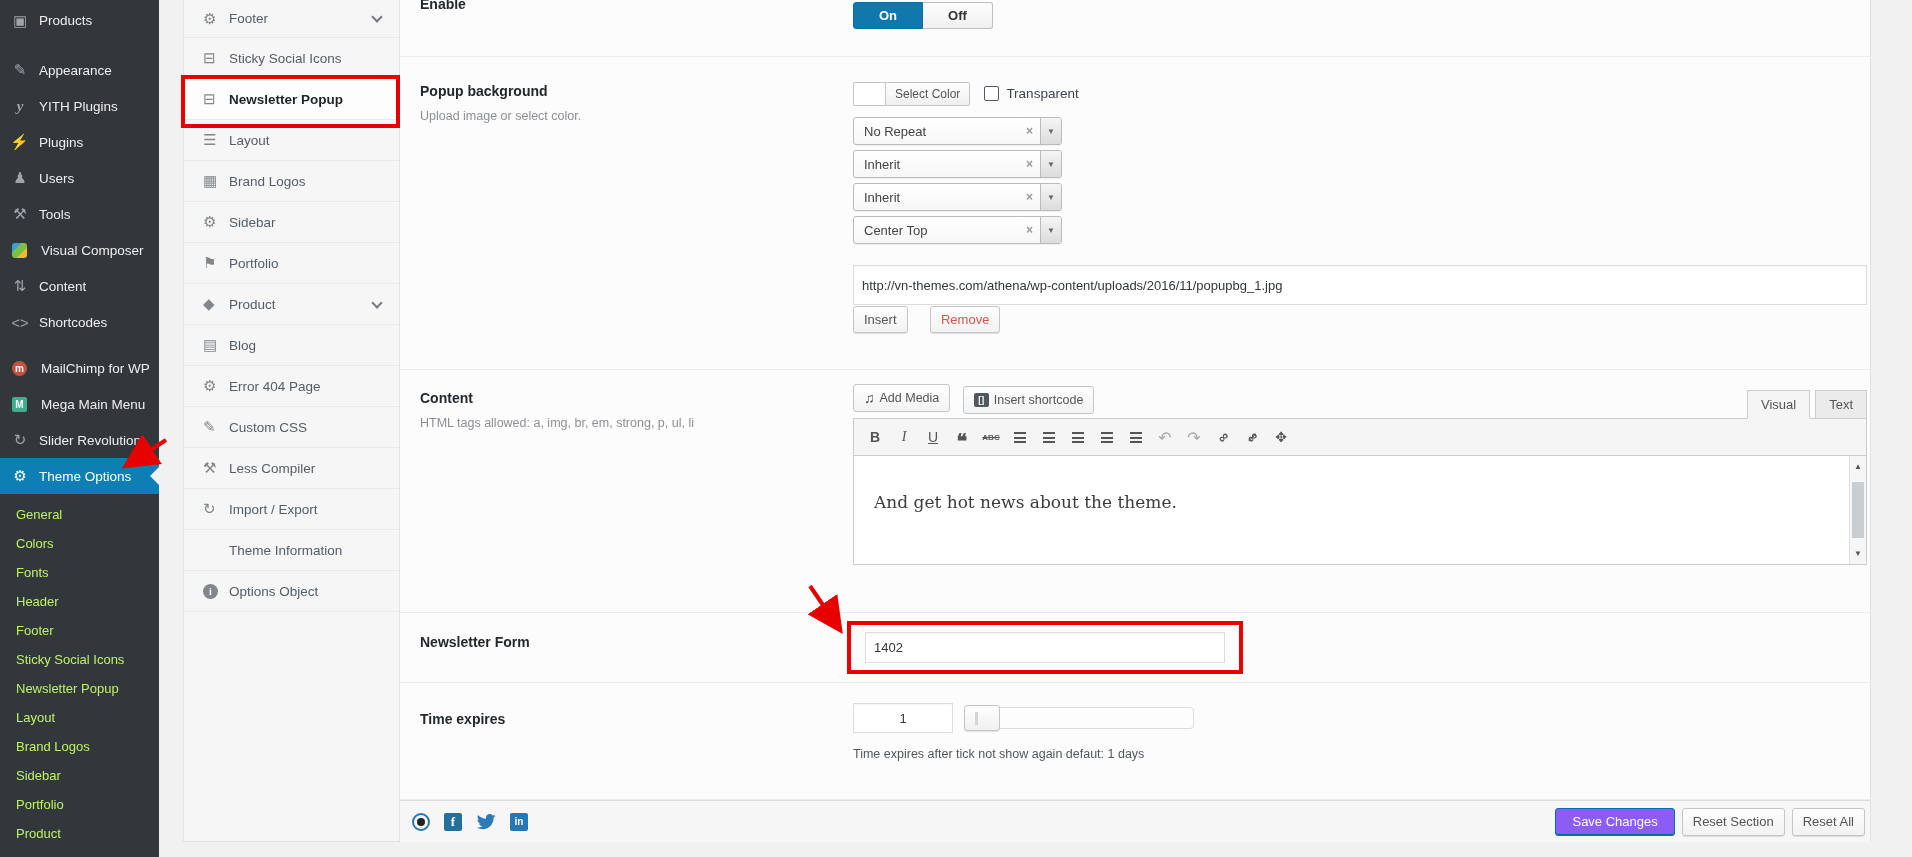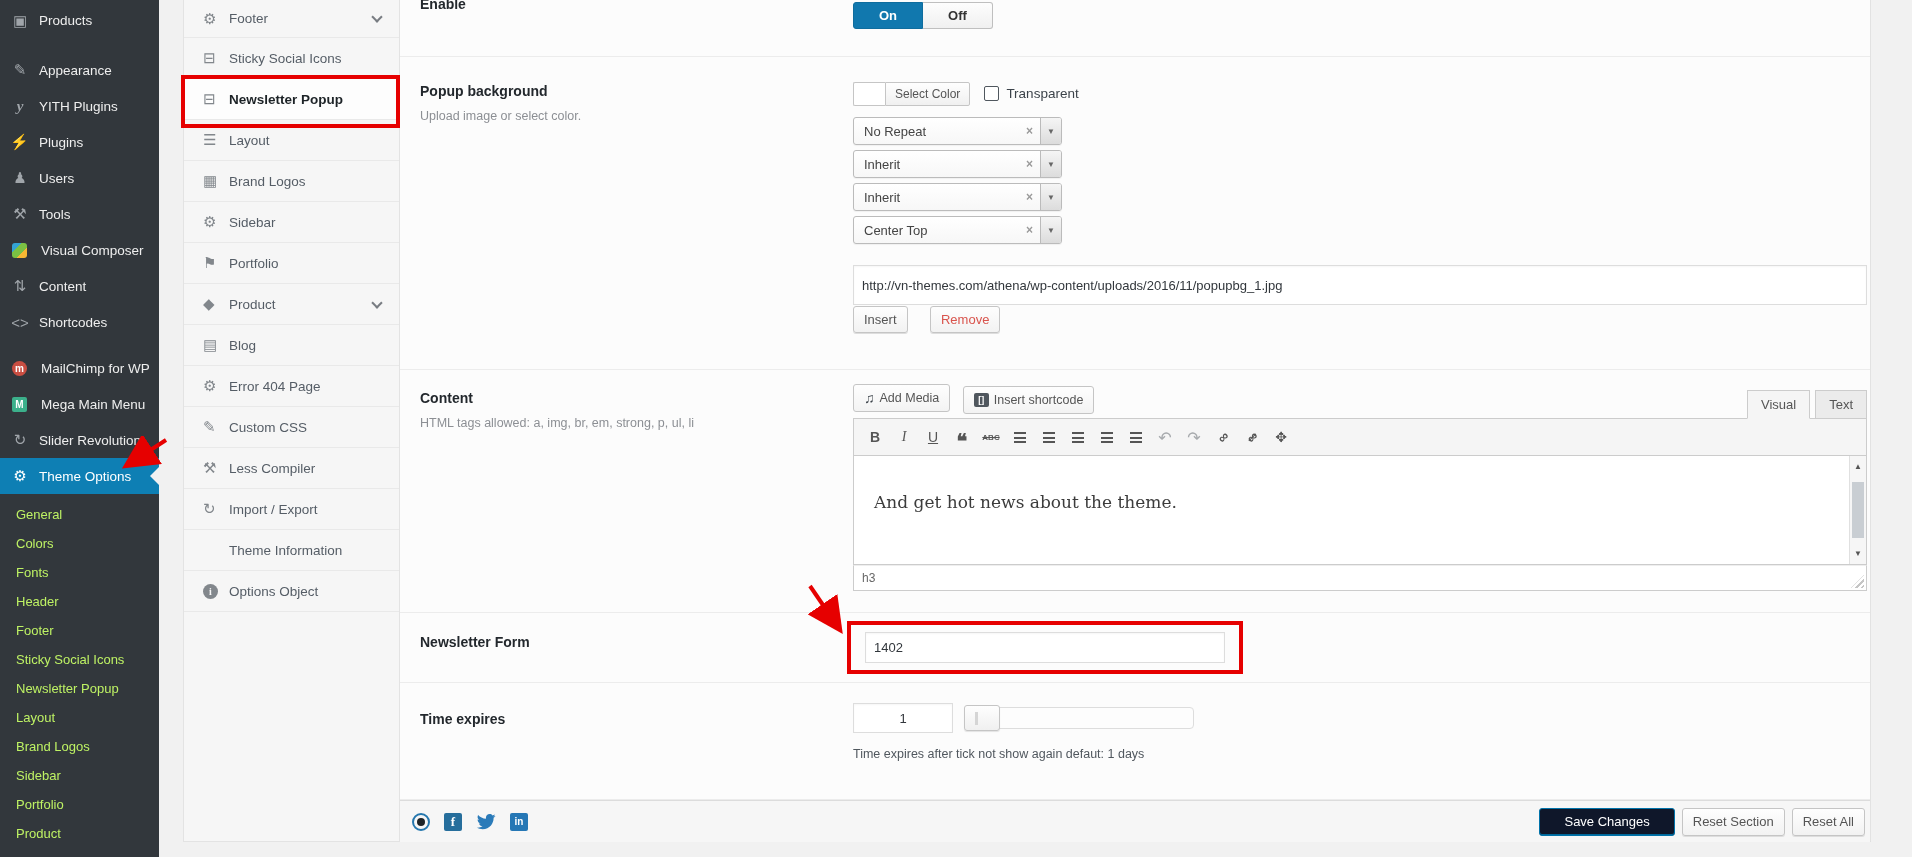--- a/index.html
+++ b/index.html
@@ -37,21 +37,21 @@
   
   #panel { position:absolute; left:400px; top:0; width:1471px; height:842px; background:#fcfcfc; border-right:1px solid #e2e2e2; border-bottom:1px solid #ddd; }
   .sec { position:absolute; left:0; width:100%; border-bottom:1px solid #ececec; overflow:hidden; }
   .slabel { position:absolute; left:20px; font-size:14px; font-weight:bold; color:#23282d; }
   .sdesc { position:absolute; left:20px; font-size:12.5px; color:#8c8f94; }
   .field { position:absolute; left:453px; }
 
   
   .btn { display:inline-flex; align-items:center; height:27px; padding:0 10px; background:linear-gradient(#fefefe,#f2f2f2); border:1px solid #c5c5c5; border-radius:3px; color:#555; font-size:13px; cursor:pointer; box-shadow:0 1px 0 #ddd; }
   .btn.danger { color:#d9544d; }
-  .btn-primary { display:inline-flex; align-items:center; height:28px; padding:0 24px; background:#0f172a; border:1px solid #0073aa; border-radius:3px; color:#fff; font-size:13px; cursor:pointer; box-shadow:inset 0 -1px 0 #006799; }
+  .btn-primary { display:inline-flex; align-items:center; height:28px; padding:0 16px; background:#8b5cf6; border:1px solid #0073aa; border-radius:3px; color:#fff; font-size:13px; cursor:pointer; box-shadow:inset 0 -1px 0 #006799; }
 
   
   .toggle { display:flex; }
   .tg { height:27px; padding:0 25px; display:flex; align-items:center; font-size:13px; font-weight:bold; border:1px solid #bfbfbf; background:linear-gradient(#fdfdfd,#f0f0f0); color:#333; cursor:pointer; }
   .tg.on { background:#1178ae; border-color:#0f6d9e; color:#fff; border-radius:3px 0 0 3px; }
   .tg.off { border-left:none; border-radius:0 3px 3px 0; }
 
   
   .swatch { display:inline-block; width:32px; height:24px; background:#fff; border:1px solid #c5c5c5; border-right:none; border-radius:2px 0 0 2px; vertical-align:middle; cursor:pointer; }
   .sc-btn { display:inline-flex; align-items:center; height:24px; padding:0 9px; background:linear-gradient(#fefefe,#f0f0f0); border:1px solid #c5c5c5; border-radius:0 2px 2px 0; font-size:12px; color:#555; vertical-align:middle; cursor:pointer; }
@@ -340,24 +340,20 @@
           <span class="ti">✥</span>
         </div>
         <div class="ed-body">
           <div class="ed-p">And get hot news about the theme.</div>
           <div class="ed-scroll">
             <span class="ar" style="top:6px">▲</span>
             <span class="ed-thumb"></span>
             <span class="ar" style="bottom:6px">▼</span>
           </div>
         </div>
-        <div class="ed-status">
-          <span>h3</span>
-          <span class="grip"></span>
-        </div>
       </div>
     </section>
 
     <section class="sec" style="top:613px;height:70px">
       <span class="slabel" style="top:21px">Newsletter Form</span>
       <div class="field ann" style="left:447px;top:8px;padding:7px 14px;pointer-events:auto;background:transparent">
         <input class="txt" style="width: 360px; height: 31px;" value="1402">
       </div>
     </section>
 

